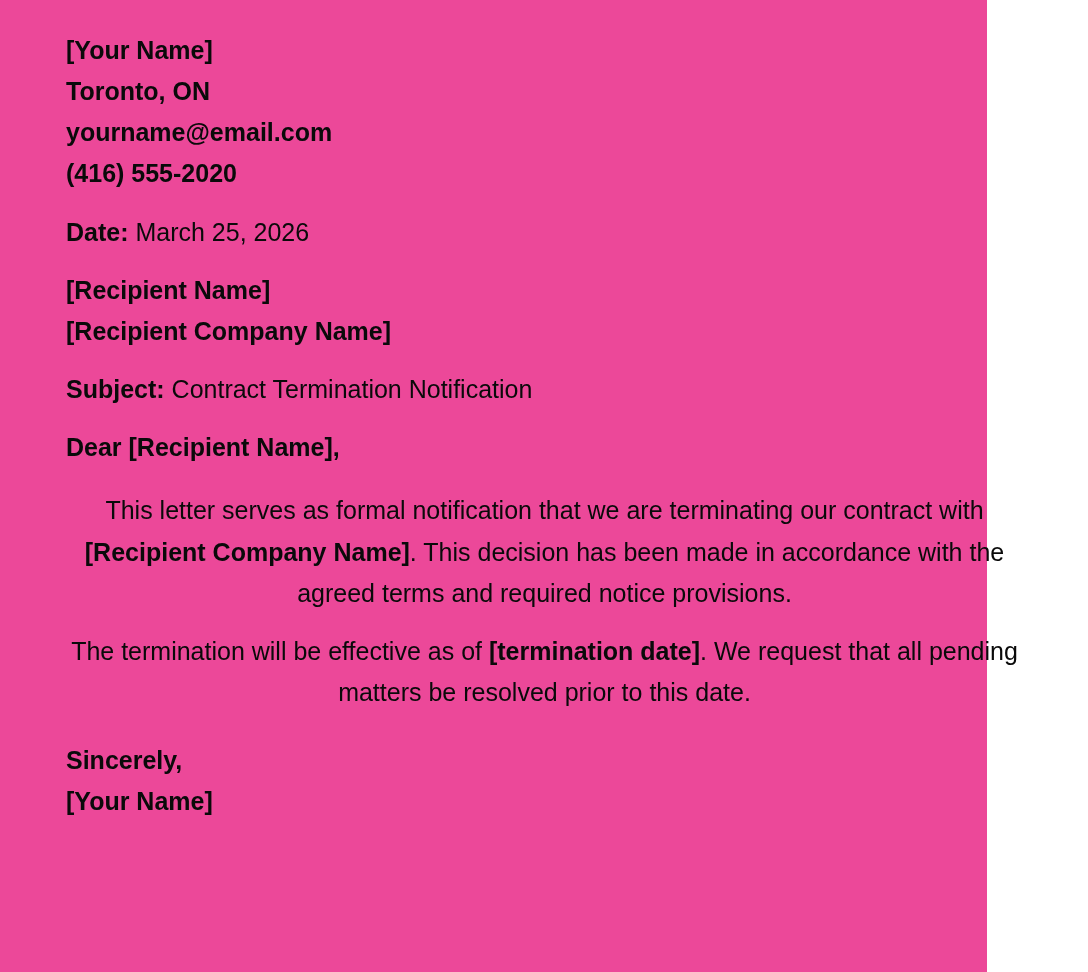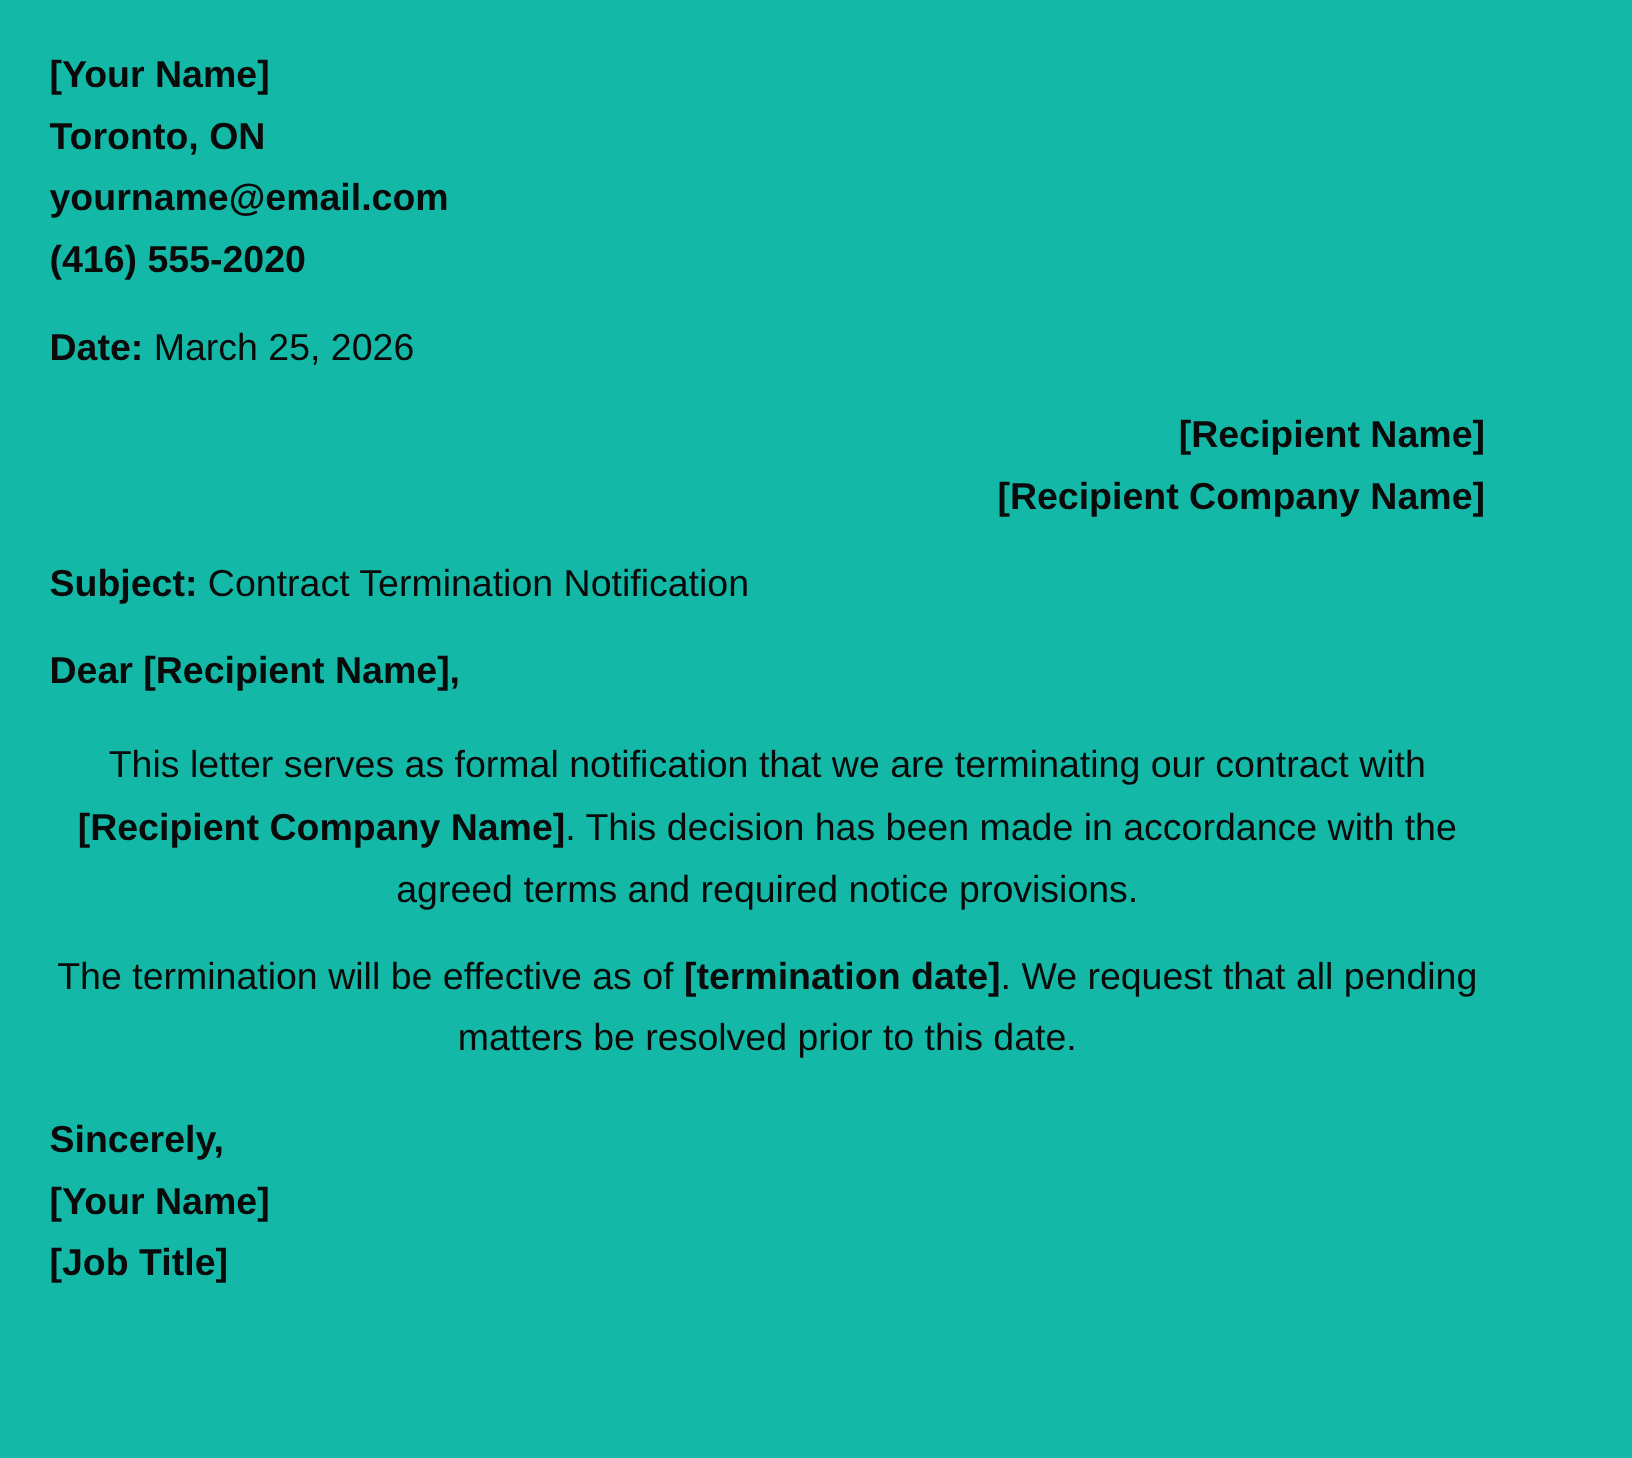--- a/index.html
+++ b/index.html
@@ -8,25 +8,25 @@
     background: #ffffff;
   }
   body {
     width: 1088px;
     height: 972px;
     font-family: "Liberation Sans", sans-serif;
     color: #0a0a0a;
     overflow: hidden;
   }
   .page {
-    width: 1088px;
+    width: 987px;
     height: 972px;
-    background: #14b8a6;
+    background: #ec4899;
     box-sizing: border-box;
-    padding: 30px 70px 0 33px;
+    padding: 30px 70px 0 66px;
   }
   .letter {
     width: 957px;
   }
 
   
   .sender-block {
     margin: 0 0 18px 0;
   }
   .sender-line {
@@ -51,21 +51,20 @@
   .label-bold {
     font-weight: 700;
   }
 
   .block-gap {
     margin-top: 17px;
   }
 
   .recipient-block {
     margin-top: 17px;
-    text-align: right;
   }
   .recipient-block .line-row {
     font-weight: 700;
   }
 
   
   .para {
     font-size: 25px;
     line-height: 41.5px;
     font-weight: 400;
@@ -123,17 +122,16 @@
     <div class="line-row bold block-gap">Dear [Recipient Name],</div>
 
     <p class="para para-first"><span>This letter serves as formal notification that we are terminating our contract with </span><b>[Recipient Company Name]</b><span>. This decision has been made in accordance with the agreed terms and required notice provisions.</span></p>
 
     <p class="para"><span>The termination will be effective as of </span><b>[termination date]</b><span>. We request that all pending matters be resolved prior to this date.</span></p>
 
 
     <div class="closing-block">
       <div class="closing-line">Sincerely,</div>
       <div class="closing-line">[Your Name]</div>
-      <div class="closing-line">[Job Title]</div>
     </div>
 
   </div>
 </div>
 
 </body></html>

